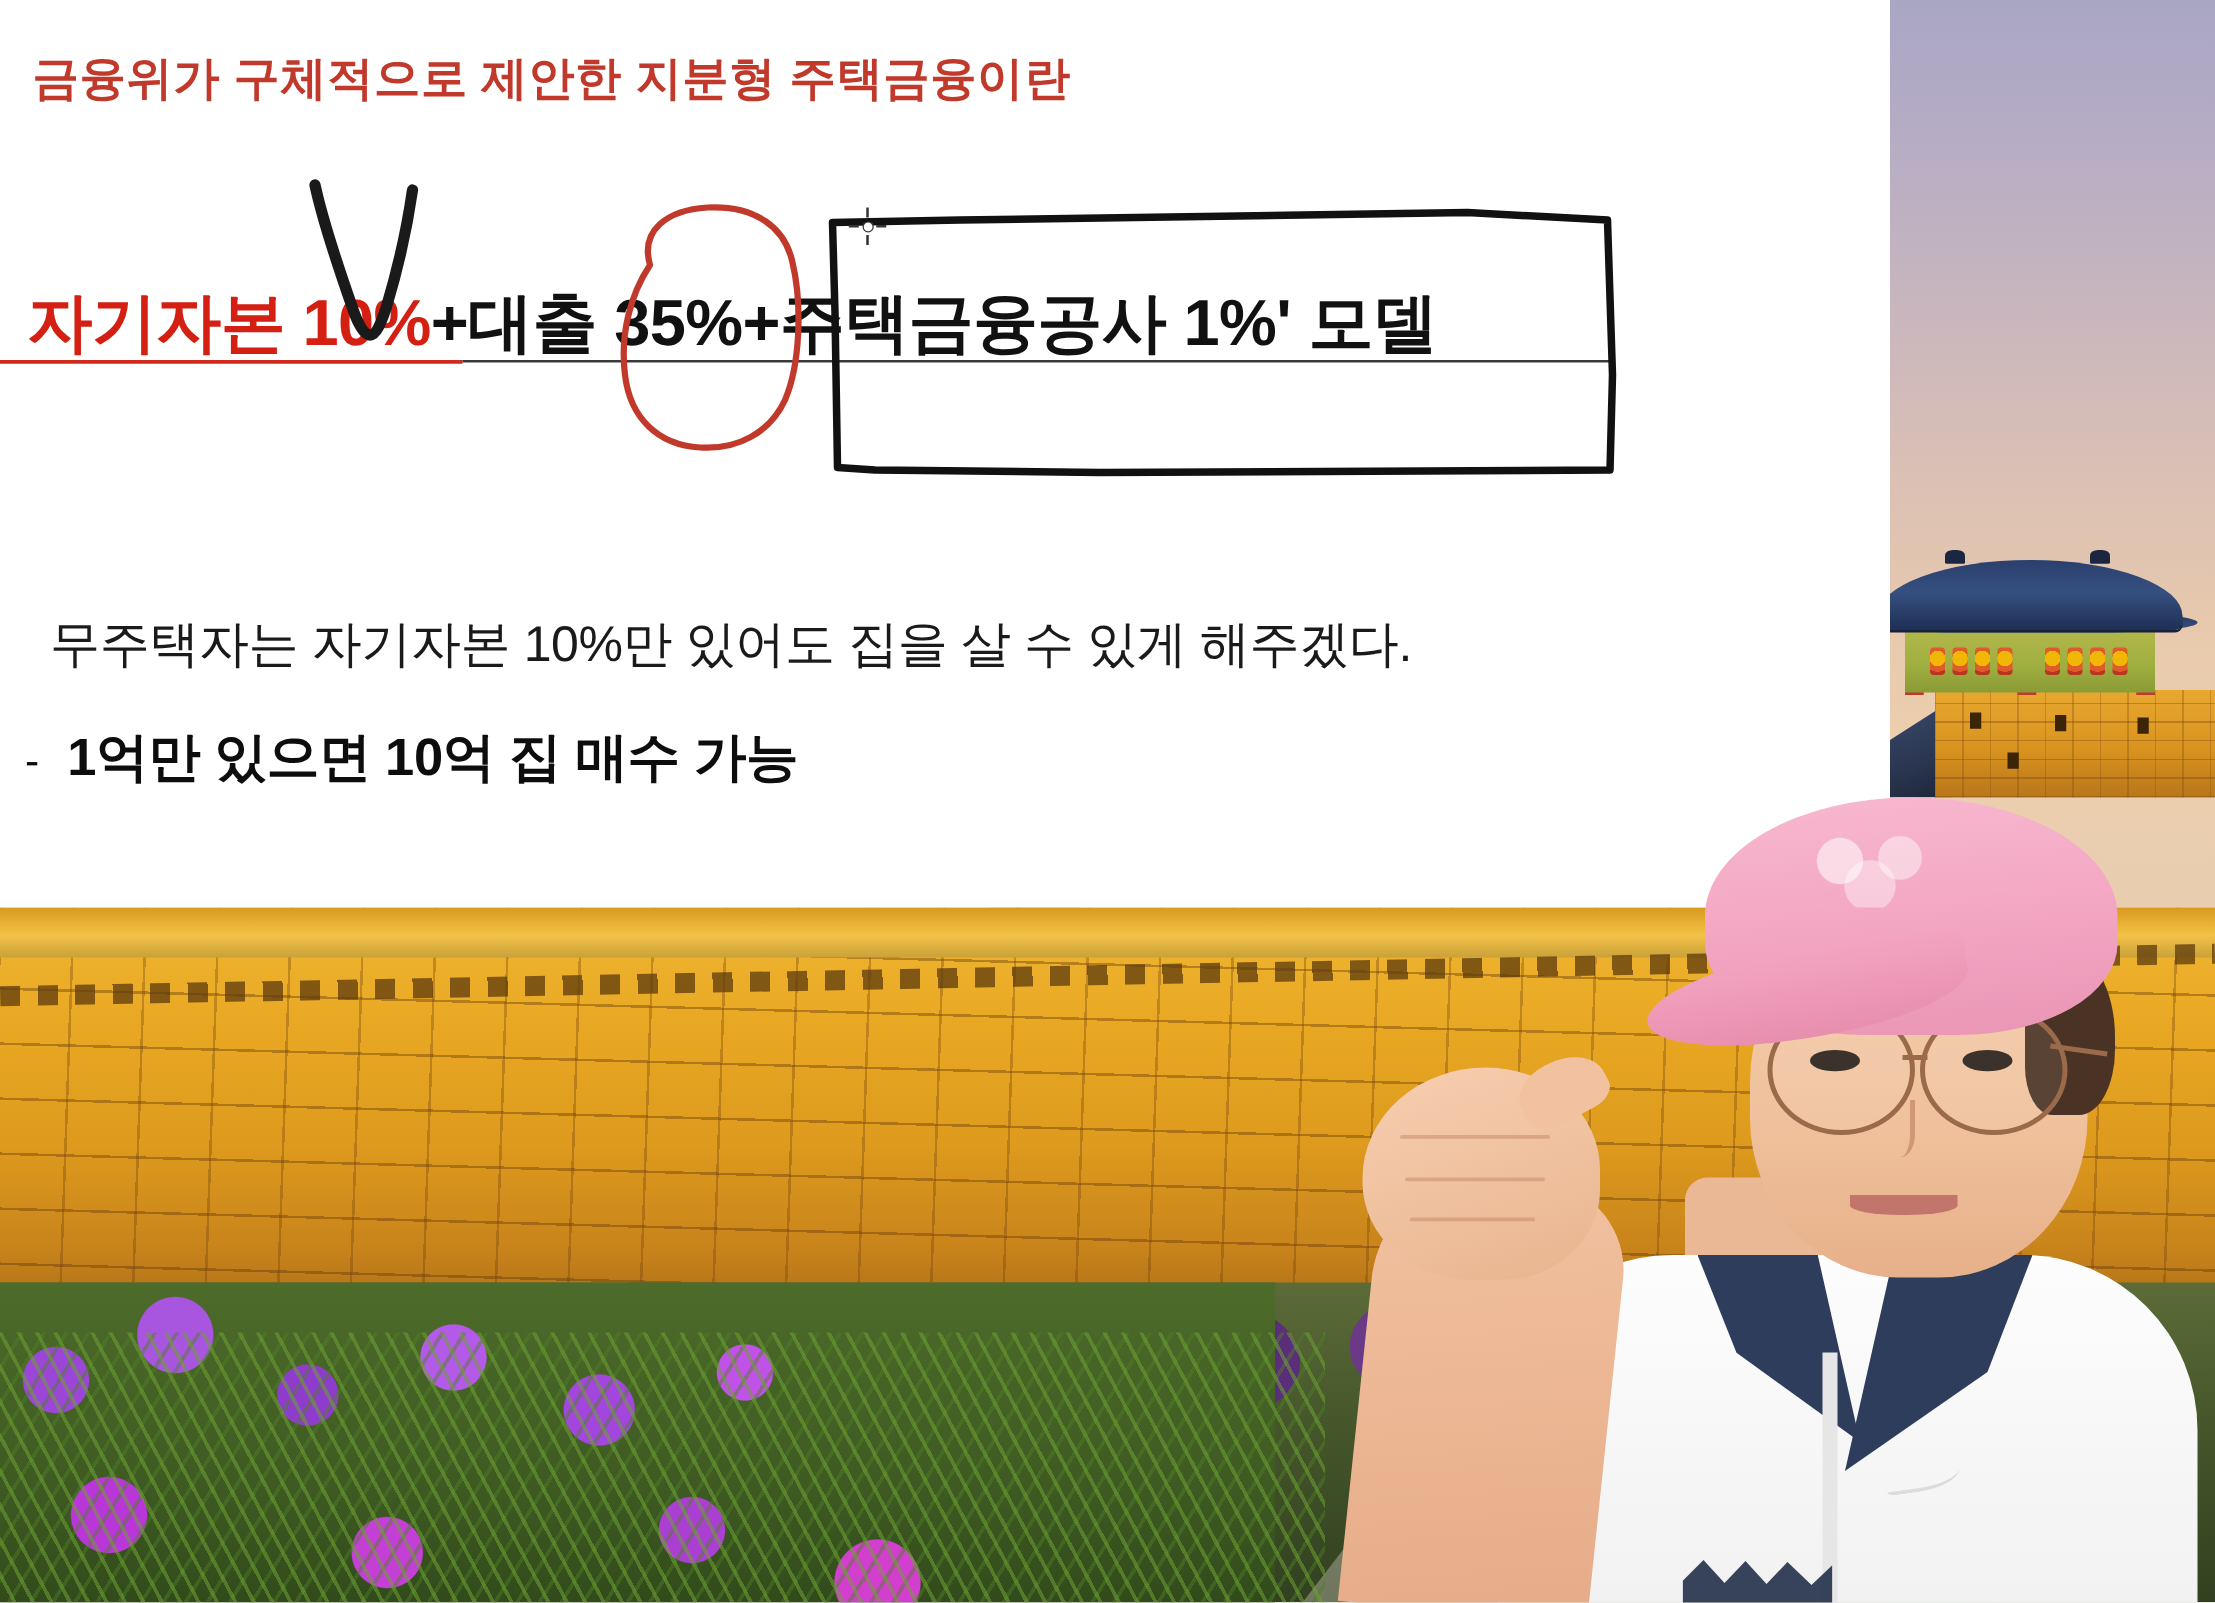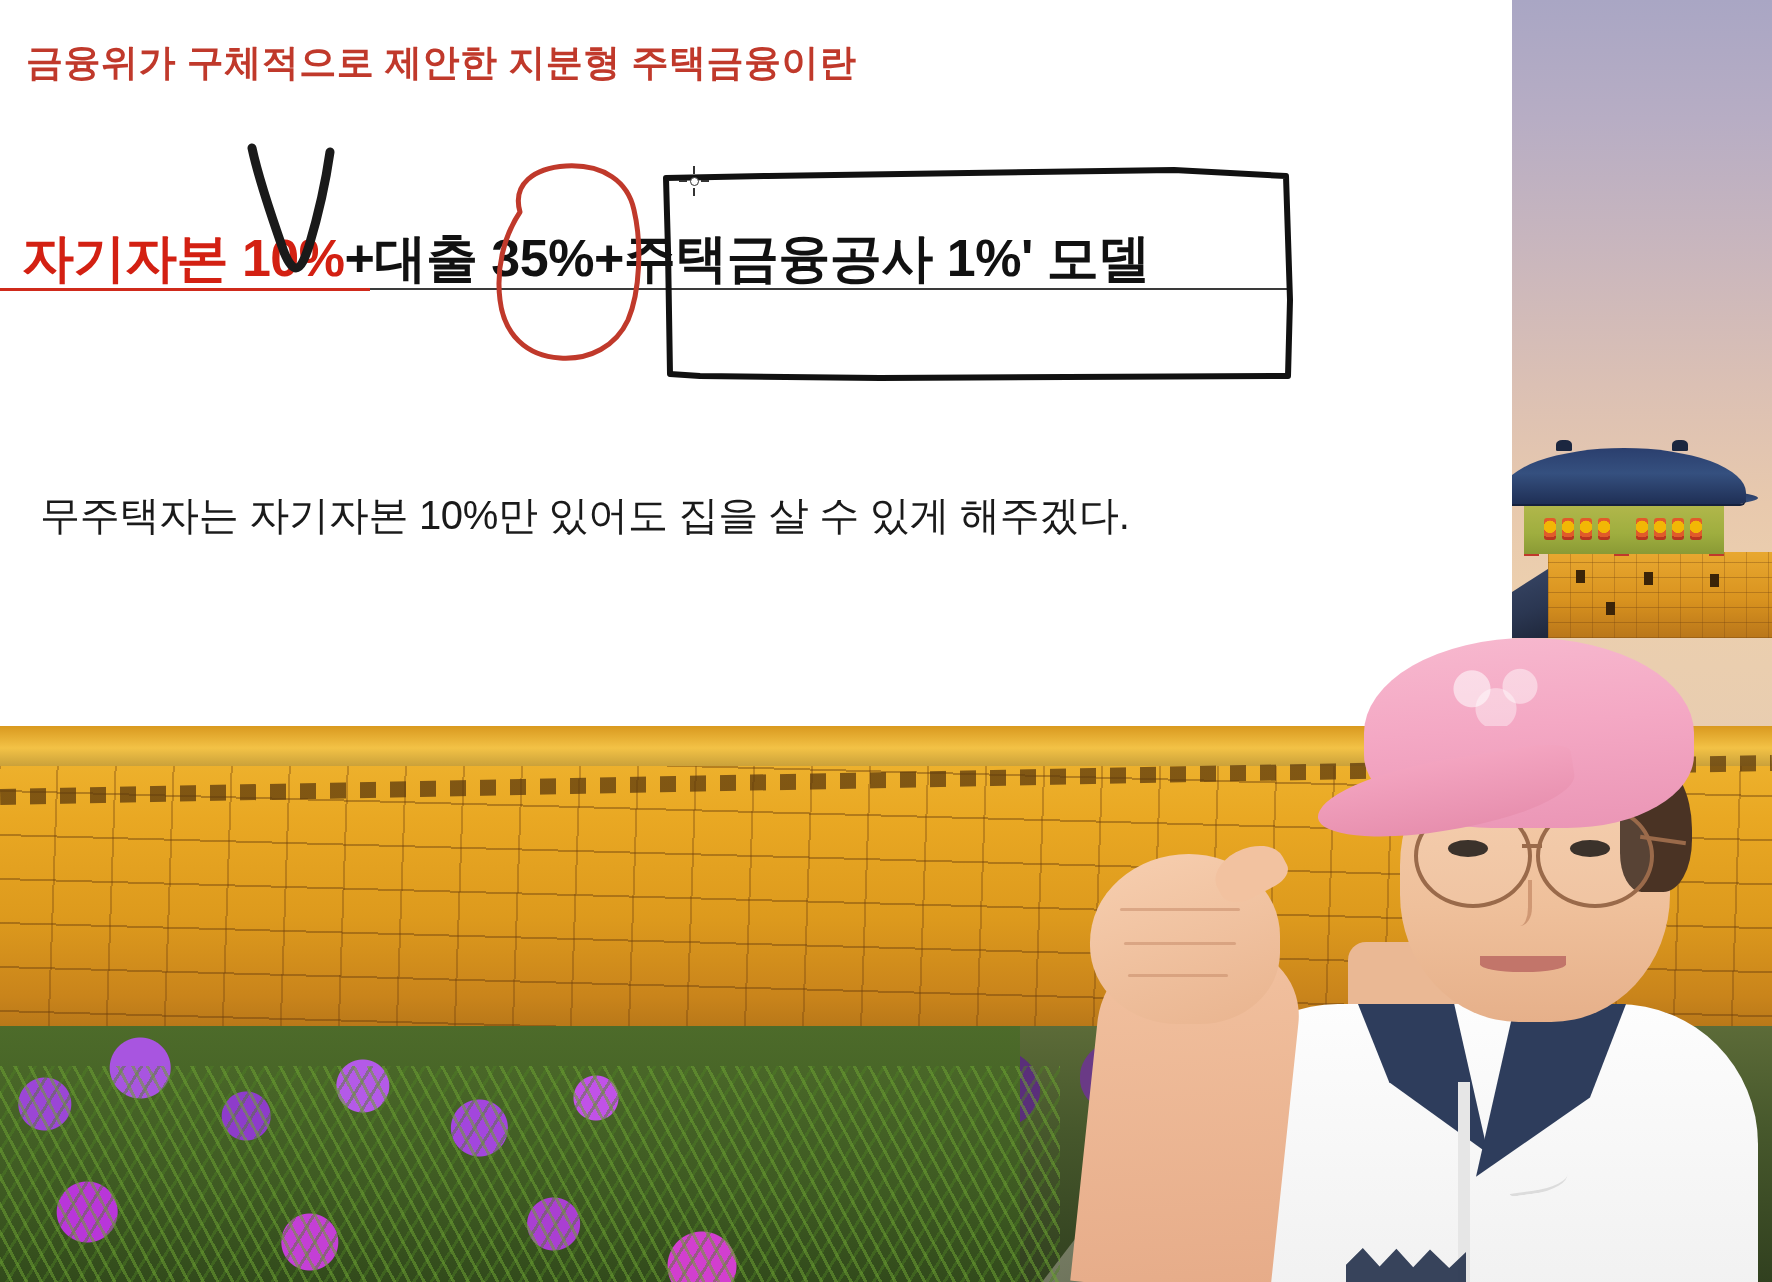--- a/index.html
+++ b/index.html
@@ -218,20 +218,23 @@
     <span>금융위가 구체적으로 제안한 </span><span class="bold">지분형 주택금융이란</span>
   </div>
 
   <div id="formula">
     <span class="seg red">자기자본 10%</span><span class="seg"> + </span><span class="seg">대출 35%</span><span class="seg"> + </span><span class="seg">주택금융공사 1%' 모델</span>
   </div>
   <div id="rule-red"></div>
   <div id="rule-black"></div>
 
   <div id="body-line1">무주택자는 자기자본 10%만 있어도 집을 살 수 있게 해주겠다.</div>
+  <div id="body-line2">
+    <span class="dash">-</span>&nbsp;&nbsp;<span>1억만 있으면 10억 집 매수 가능</span>
+  </div>
 
   <svg id="anno" viewBox="0 0 1772 740">
     <path d="M252,148 C258,176 272,218 284,252 C288,262 292,268 296,268 C301,268 305,258 309,246 C318,216 326,180 330,152" fill="none" stroke="#1a1a1a" stroke-width="9" stroke-linecap="round"></path>
     <path d="M520,212 C512,184 534,168 566,166 C604,164 628,182 634,210 C642,244 640,292 628,320 C616,346 590,360 560,358 C526,356 504,334 500,300 C496,268 504,236 520,212 Z" fill="none" stroke="#c0392b" stroke-width="5" stroke-linejoin="round"></path>
     <path d="M768,176 L1174,170 L1286,176 L1290,300 L1288,376 L880,378 L700,376 L670,374 L668,250 L666,178 Z" fill="none" stroke="#111111" stroke-width="6" stroke-linejoin="round"></path>
   </svg>
 
   <div id="cursor">
     <div class="tk t"></div>
     <div class="tk b"></div>

